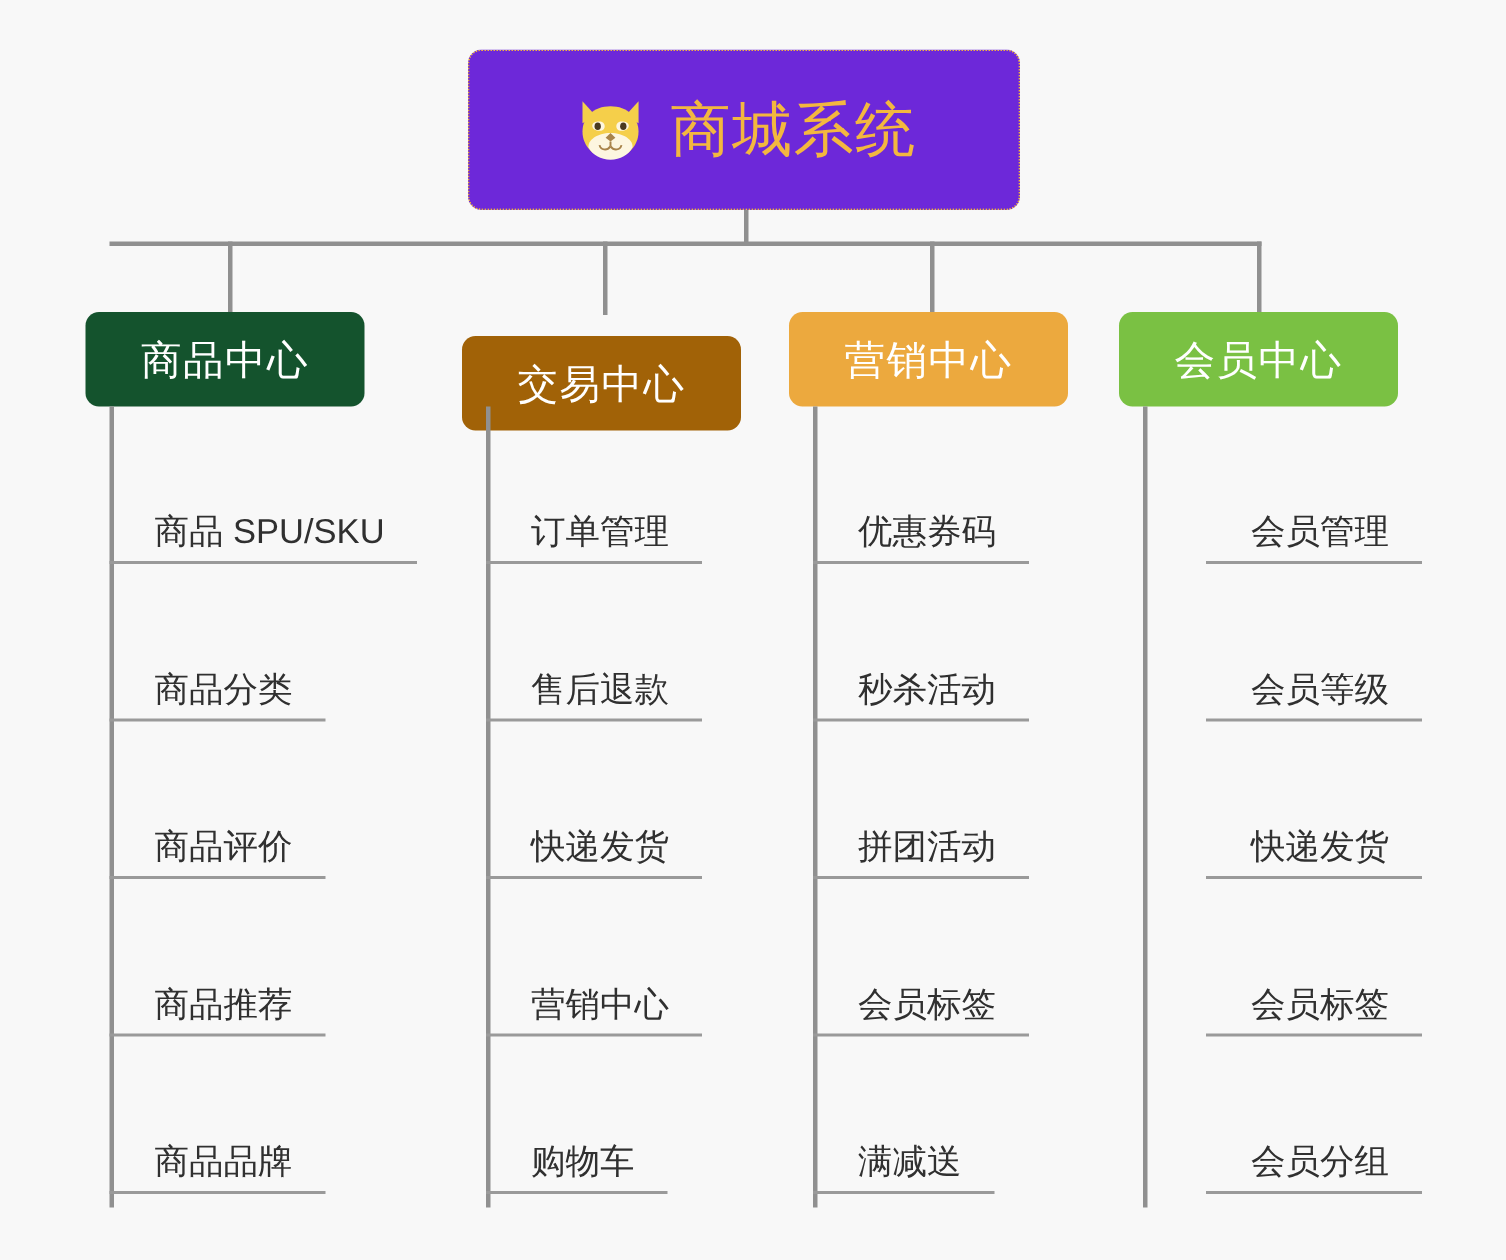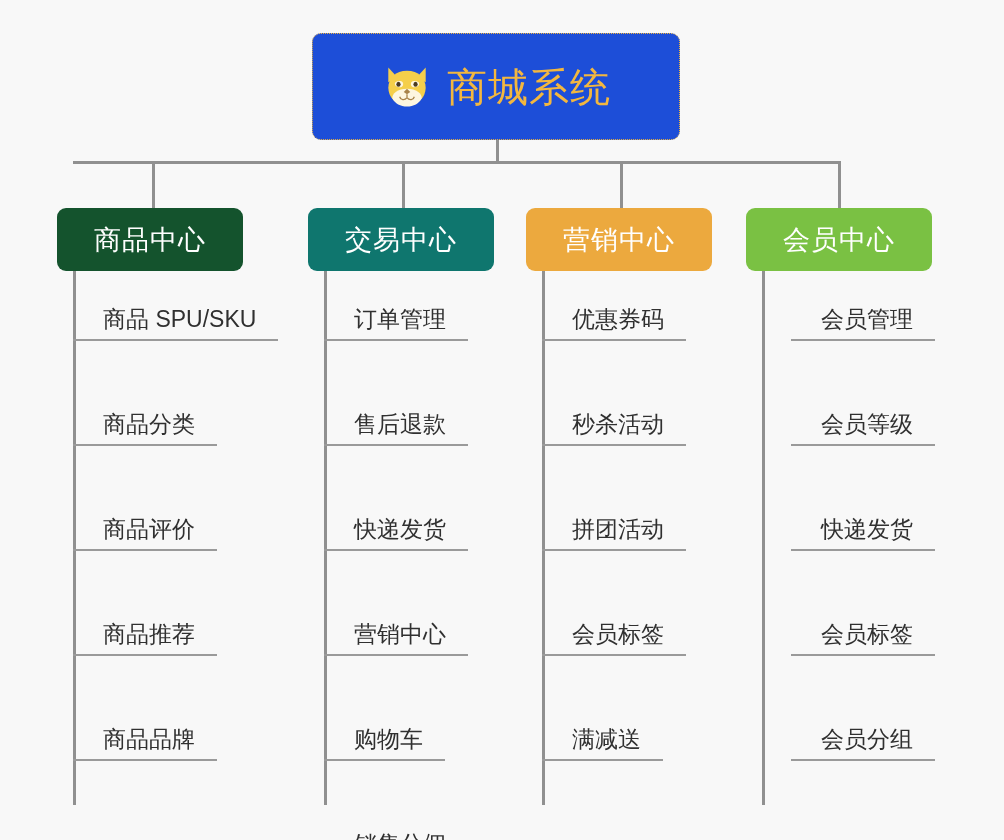--- a/index.html
+++ b/index.html
@@ -20,21 +20,21 @@
   }
 
   
   .root-node {
     position: absolute;
     left: 312px;
     top: 33px;
     width: 368px;
     height: 107px;
     box-sizing: border-box;
-    background: #1d4ed8;
+    background: #6d28d9;
     border: 1px dotted #f0b43c;
     border-radius: 9px;
     display: flex;
     align-items: center;
     justify-content: center;
     gap: 14px;
   }
   .root-emoji {
     width: 52px;
     height: 52px;
@@ -84,21 +84,21 @@
   }
   .items {
     position: absolute;
     left: 0;
     top: 63px;
   }
   .item {
     position: relative;
     height: 105px;
     display: flex;
-    align-items: center;
+    align-items: flex-end;
   }
   .item-inner {
     position: relative;
     display: inline-block;
     padding: 0 22px 7px 30px;
     border-bottom: 2px solid #9a9a9a;
   }
   .item-label {
     font-size: 23px;
     color: #303030;
@@ -154,21 +154,21 @@
       <div class="item">
           <div class="item-inner"><span class="item-label">商品推荐</span></div>
         </div>
       <div class="item">
           <div class="item-inner"><span class="item-label">商品品牌</span></div>
         </div>
     </div>
   </div>
 
   <div class="branch" style="left:308px;">
-    <div class="branch-header" style="width:186px; background:#0f766e;">
+    <div class="branch-header" style="width:186px; background:#a16207;margin-top:16px;">
       <span>交易中心</span>
     </div>
     <div class="branch-spine" style="left:16px; top:63px; height:534px;"></div>
     <div class="items" style="left:16px;">
       <div class="item">
           <div class="item-inner"><span class="item-label">订单管理</span></div>
         </div>
       <div class="item">
           <div class="item-inner"><span class="item-label">售后退款</span></div>
         </div>
@@ -209,21 +209,21 @@
           <div class="item-inner"><span class="item-label">满减送</span></div>
         </div>
     </div>
   </div>
 
   <div class="branch" style="left:746px;">
     <div class="branch-header" style="width:186px; background:#7ac143;">
       <span>会员中心</span>
     </div>
     <div class="branch-spine" style="left:16px; top:63px; height:534px;"></div>
-    <div class="items" style="left:0;padding-left:45px;">
+    <div class="items" style="left:13px;padding-left:45px;">
       <div class="item">
           <div class="item-inner"><span class="item-label">会员管理</span></div>
         </div>
       <div class="item">
           <div class="item-inner"><span class="item-label">会员等级</span></div>
         </div>
       <div class="item">
           <div class="item-inner"><span class="item-label">快递发货</span></div>
         </div>
       <div class="item">

